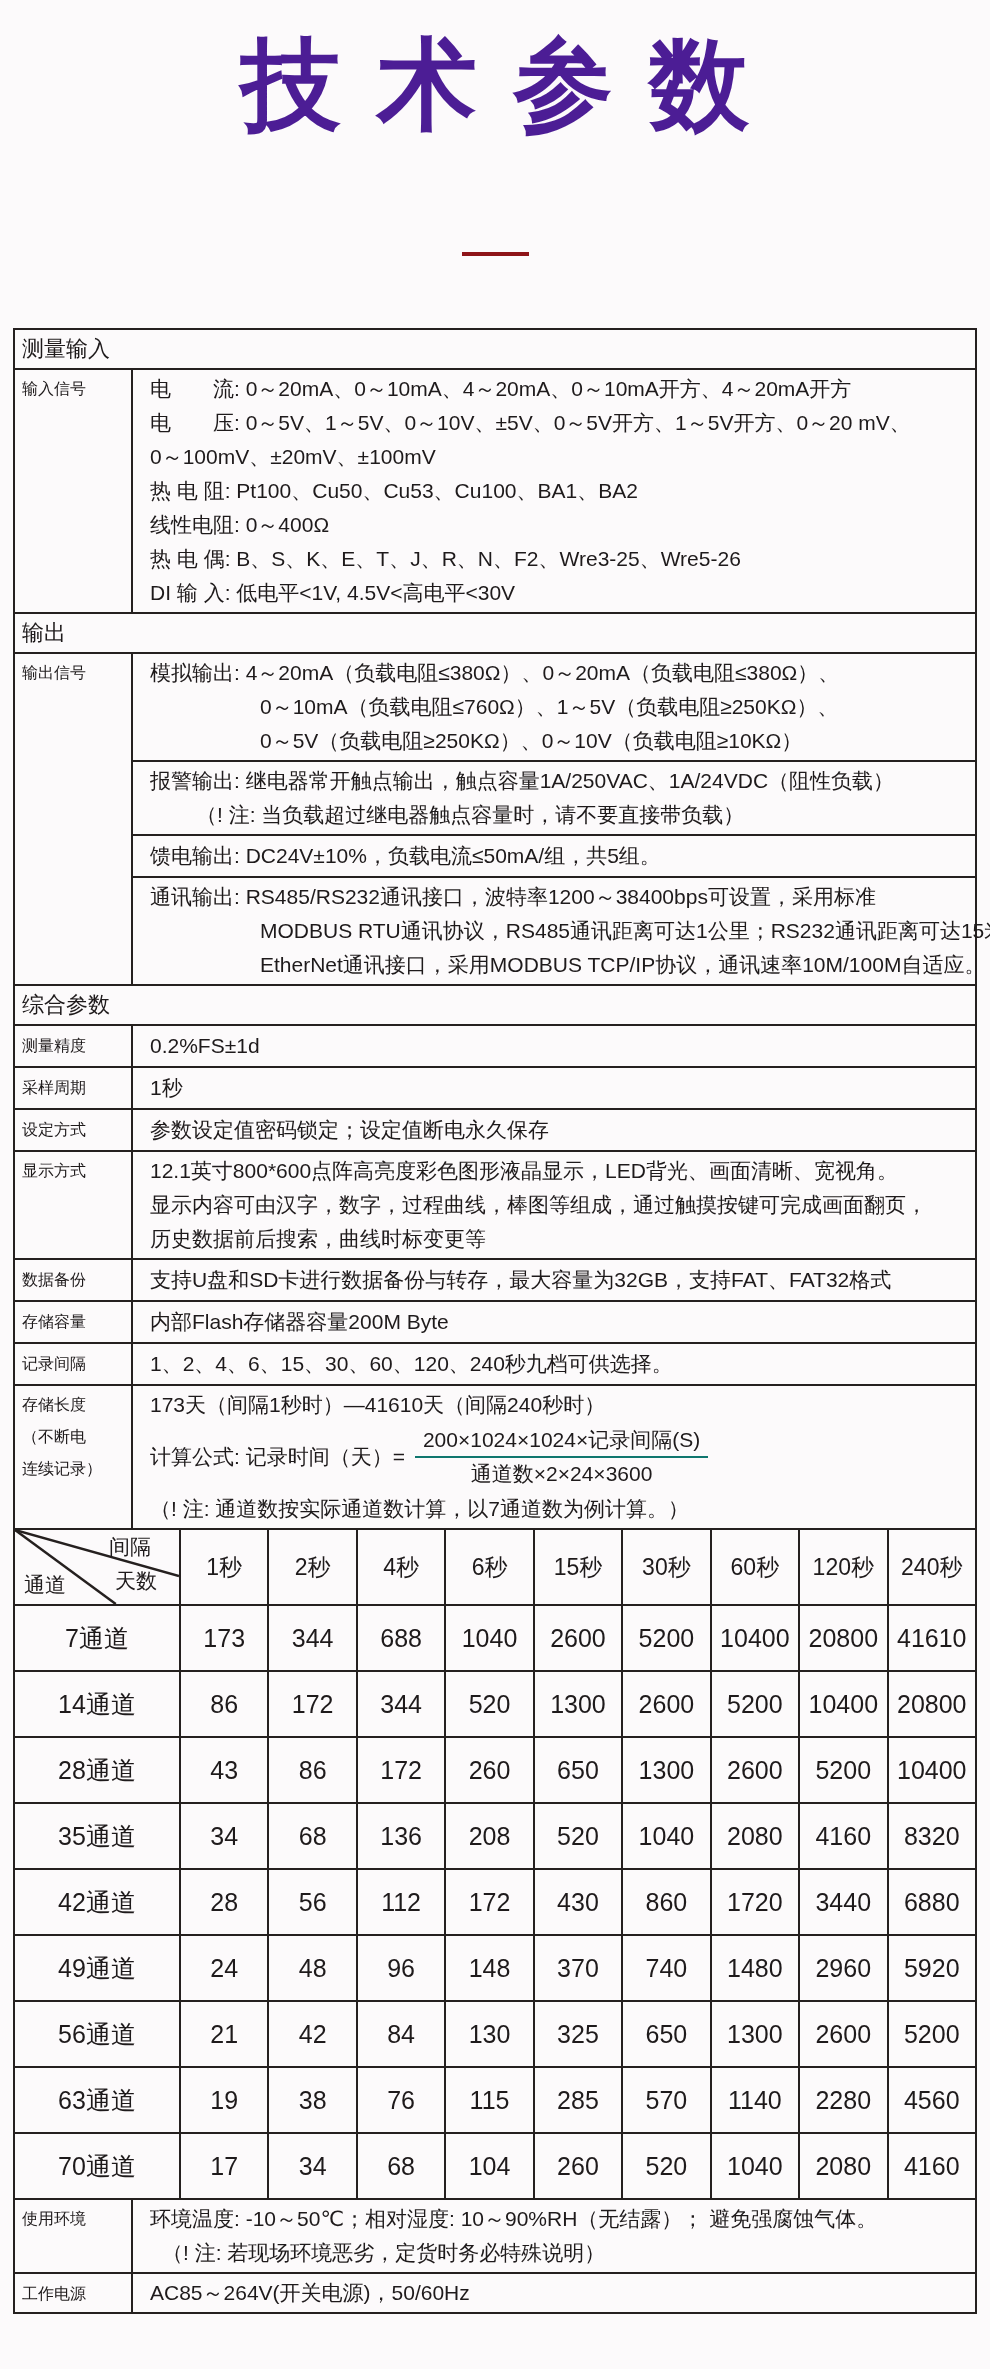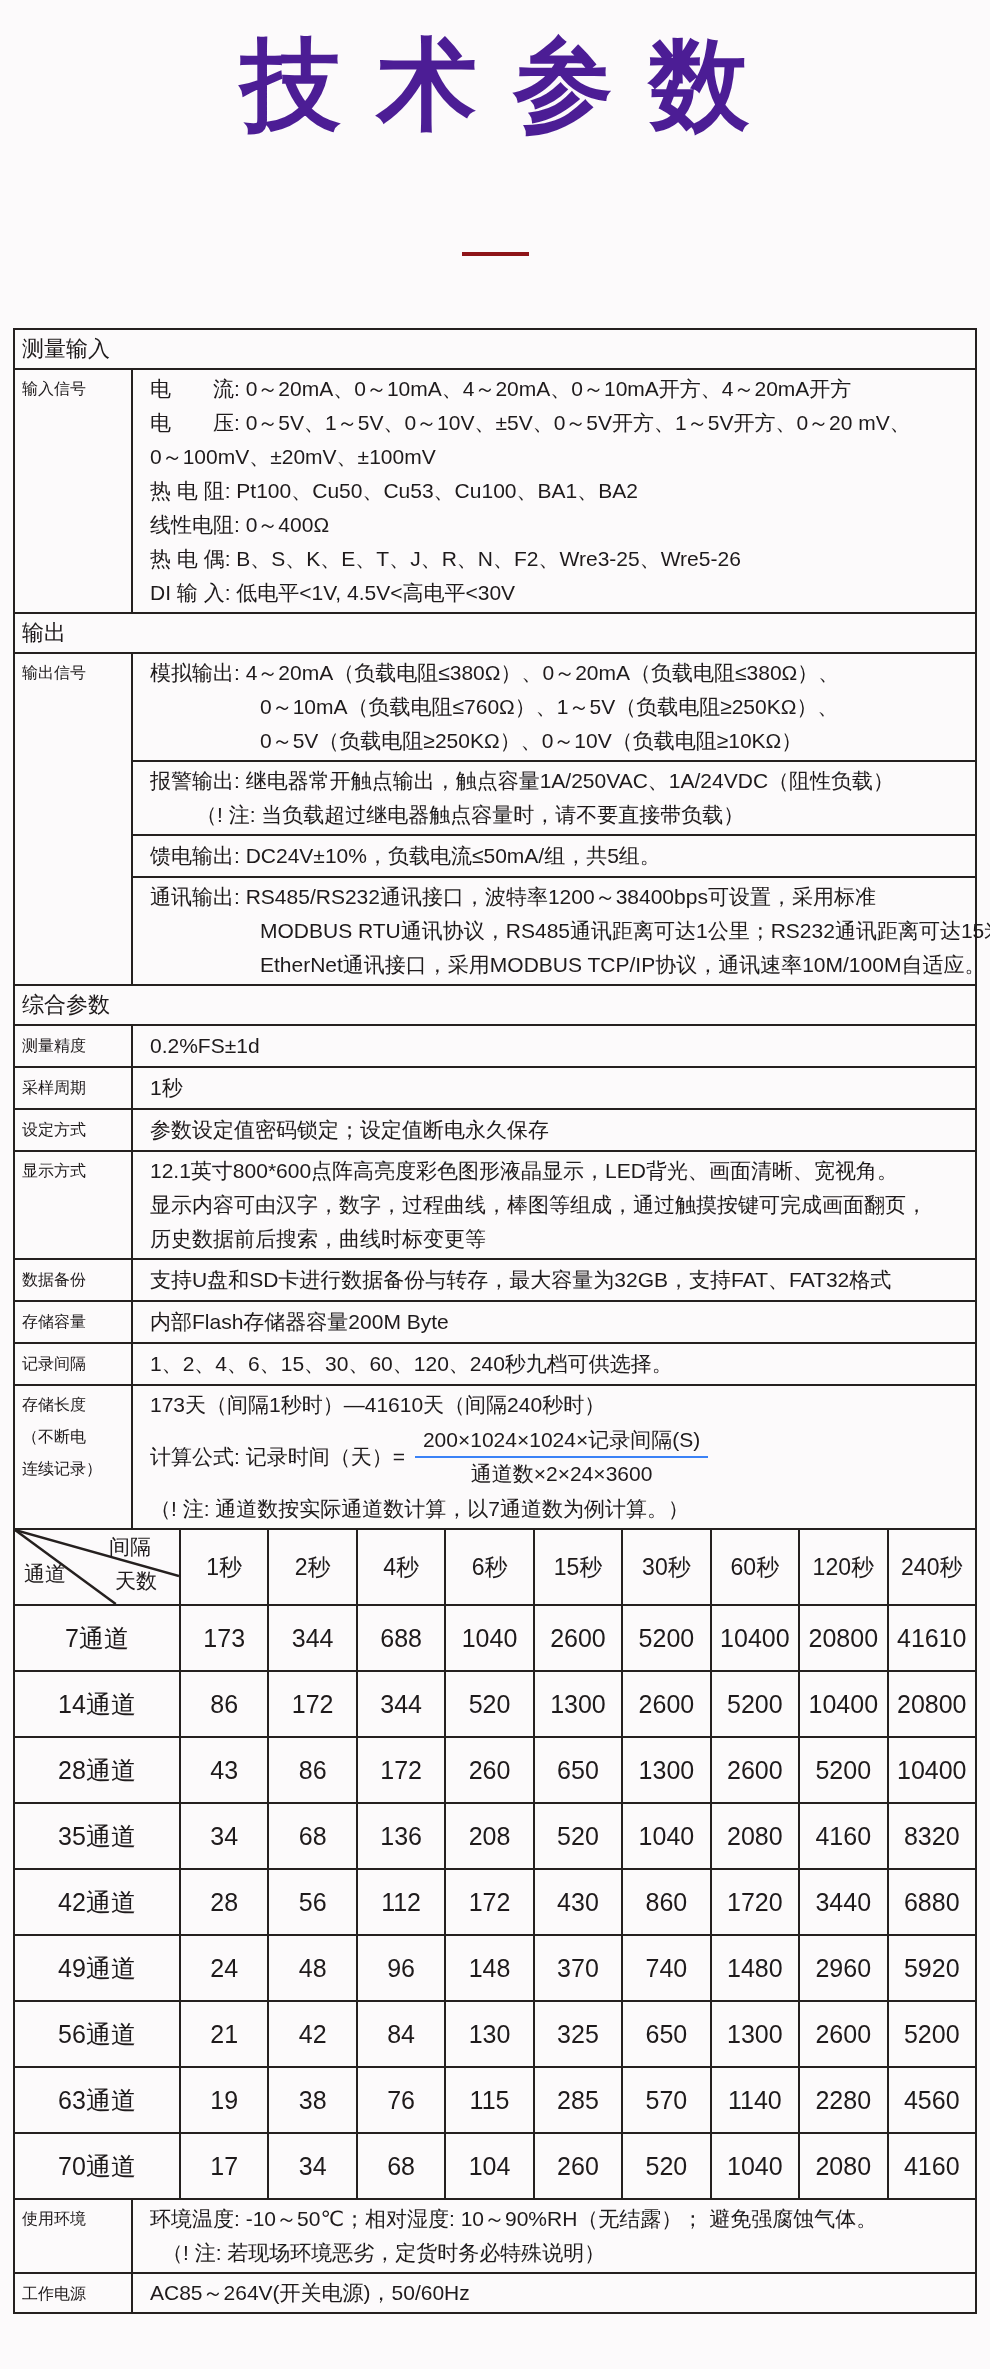--- a/index.html
+++ b/index.html
@@ -61,32 +61,32 @@
   .val.single{height:36px;line-height:24px;}
   .lines div{line-height:34px;white-space:nowrap;}
   .ind{padding-left:110px;}
   .ind-sm{padding-left:46px;}
   .ind-xs{padding-left:12px;}
   .formula-row{display:flex;align-items:center;padding:2px 0;}
   .frac{
     display:inline-flex;flex-direction:column;
     text-align:center;margin-left:10px;
   }
-  .frac .num{border-bottom:2px solid #3b82f6;padding:0 8px;line-height:32px;}
+  .frac .num{border-bottom:2px solid #0f766e;padding:0 8px;line-height:32px;}
   .frac .den{line-height:32px;}
   
   .st{margin-top:-2px;}
   .st td{text-align:center;font-size:25px;height:64px;padding:0;}
   .st .st-interval{font-size:23px;}
   .st-corner{position:relative;height:74px;padding:0;}
   .st-corner svg{position:absolute;left:0;top:0;width:100%;height:100%;}
   .st-corner span{position:absolute;font-size:21px;white-space:nowrap;}
   .corner-interval{top:3px;left:94px;}
   .corner-days{top:37px;left:100px;}
-  .corner-channel{bottom:16px;left:9px;text-align:center;}
+  .corner-channel{bottom:5px;left:9px;text-align:center;}
   
   .ft{margin-top:-2px;}
   .ft .lbl{line-height:30px;padding-top:4px;margin-top:48px;}
   .ft .val{line-height:33px;}
   .ft .val.single{height:34px;line-height:24px;}
 </style>
 </head>
 <body>
 
 <div class="sheet">

